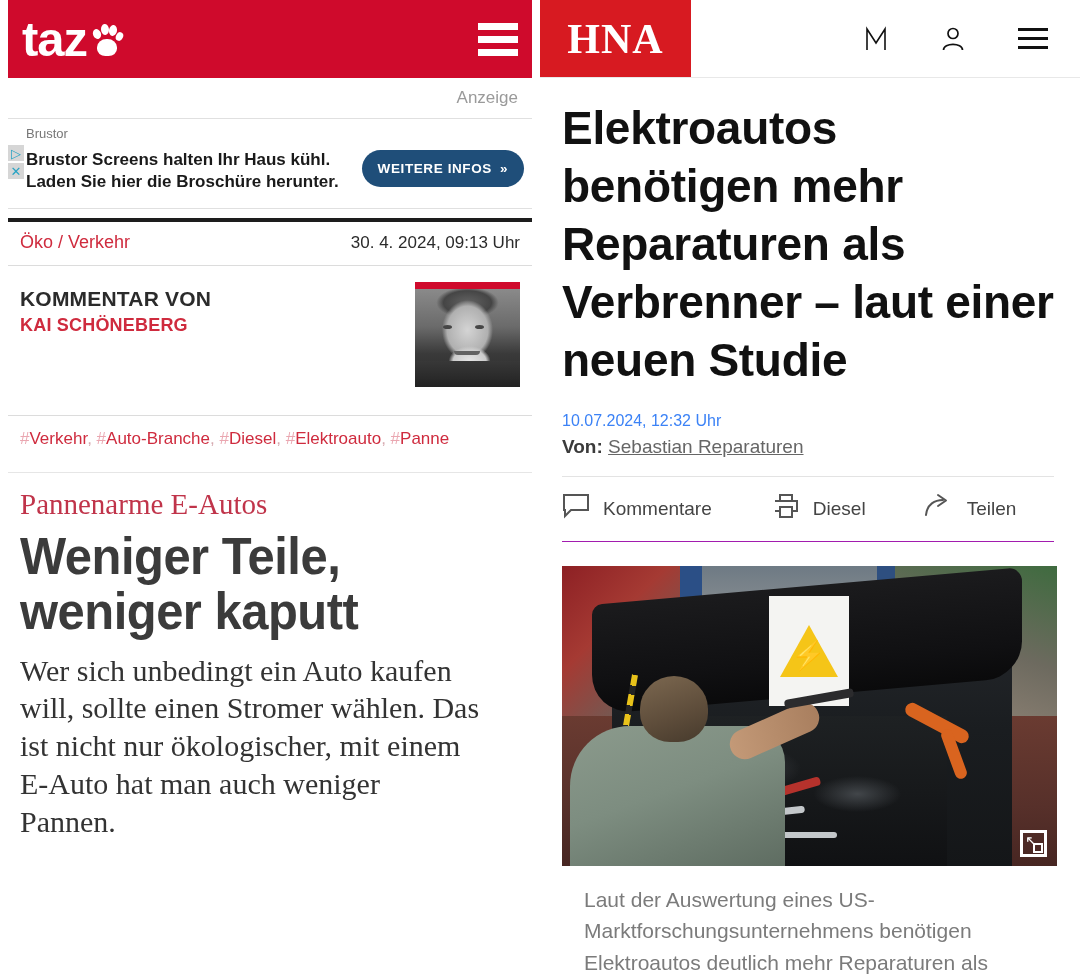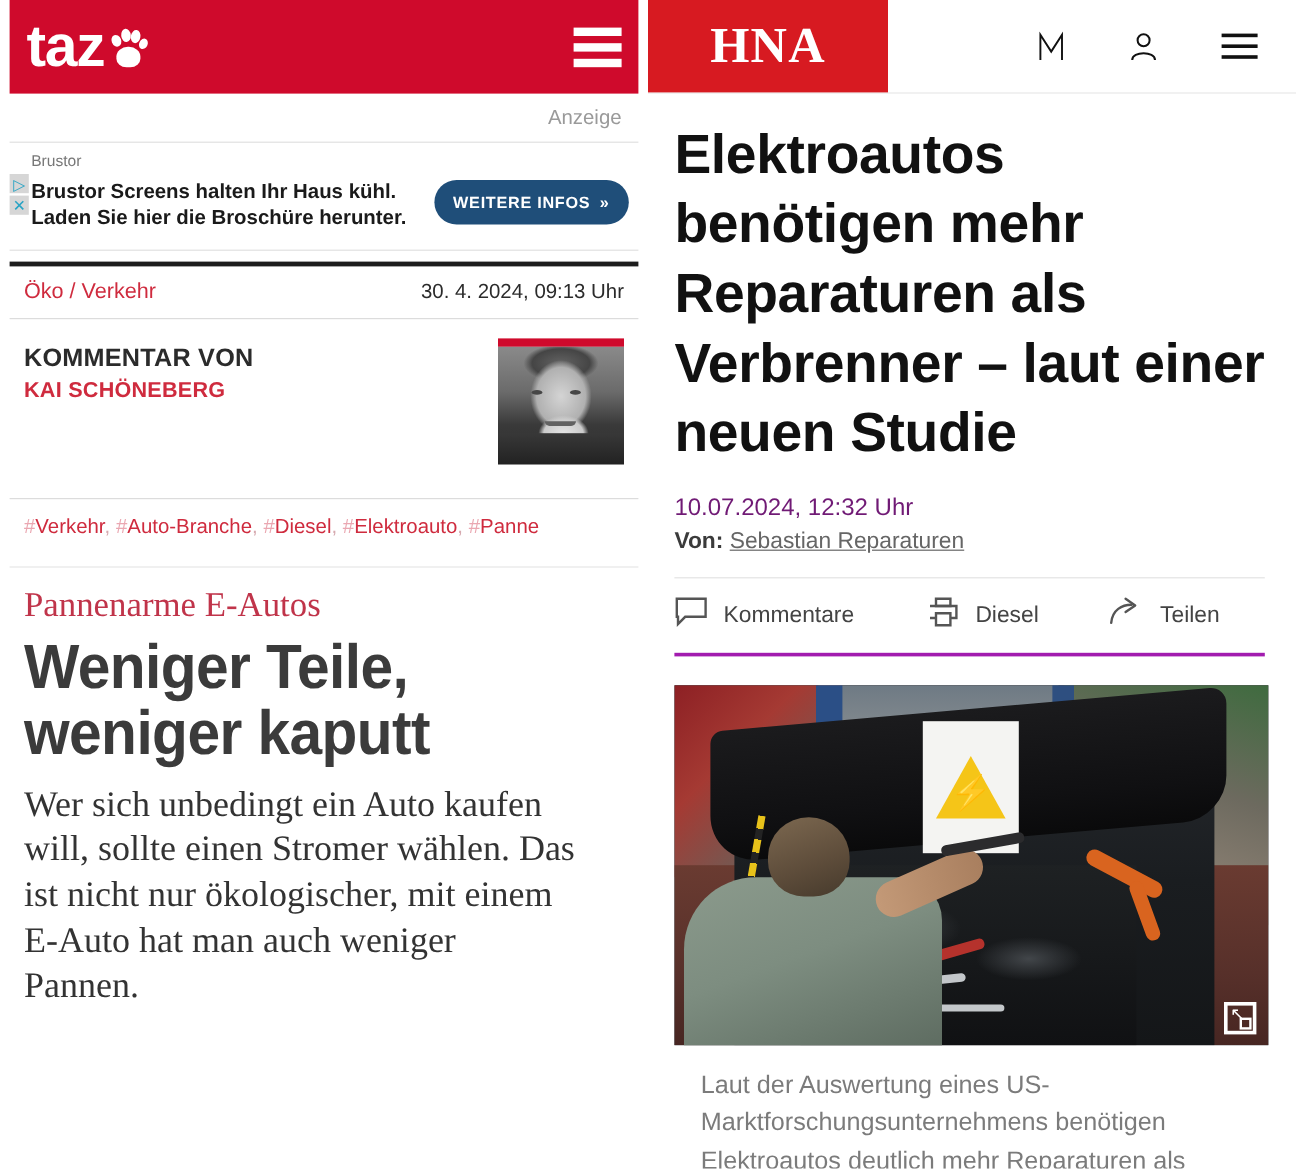--- a/index.html
+++ b/index.html
@@ -171,21 +171,21 @@
   
   .panel-right {
     width: 540px; height: 974px;
     background: #ffffff; position: relative; overflow: hidden;
   }
   .hna-header {
     height: 78px; display: flex; align-items: stretch;
     border-bottom: 1px solid #e8e8e8;
   }
   .hna-logo {
-    background: #d71a21; width: 200px;
+    background: #d71a21; width: 151px;
     display: flex; align-items: center; justify-content: center;
   }
   .hna-logo span {
     color: #ffffff; font-family: "Liberation Serif", serif;
     font-size: 42px; font-weight: bold; letter-spacing: 1px;
   }
   .hna-icons {
     flex: 1; display: flex; align-items: center;
     justify-content: flex-end; gap: 52px; padding-right: 32px;
   }
@@ -193,29 +193,29 @@
   .ic-m { font-size: 27px; color: #111; font-family: "Liberation Sans", sans-serif; line-height: 1; }
   .hna-burger { display: flex; flex-direction: column; gap: 6px; }
   .hna-burger span { display: block; width: 30px; height: 3px; background: #111; }
 
   .hna-body { padding: 22px 26px 0 22px; }
   .hna-title {
     font-size: 46px; font-weight: bold; color: #111;
     line-height: 1.26; letter-spacing: -0.3px;
   }
   .hna-meta { margin-top: 22px; }
-  .hna-date { font-size: 20px; color: #701a75; }
+  .hna-date { font-size: 16px; color: #3b82f6; }
   .hna-by { font-size: 19px; color: #555; margin-top: 6px; }
   .hna-by b { color: #3b3b3b; }
   .hna-by a { color: #666; text-decoration: underline; }
 
   .hna-actions {
     margin-top: 18px;
     border-top: 1px solid #e3e3e3;
-    border-bottom: 3px solid #a21caf;
+    border-bottom: 1px solid #a21caf;
     height: 66px;
     display: flex; align-items: center; gap: 0; text-align: center;
   }
   .act { display: flex; align-items: center; gap: 13px; cursor: pointer; color: #444; font-size: 19px; }
   .act.comments { flex: 1.45; }
   .act.print { flex: 1.05; }
   .act.share { flex: .9; }
 
   .hna-figure { margin: 24px 22px 0 22px; }
   .photo {

